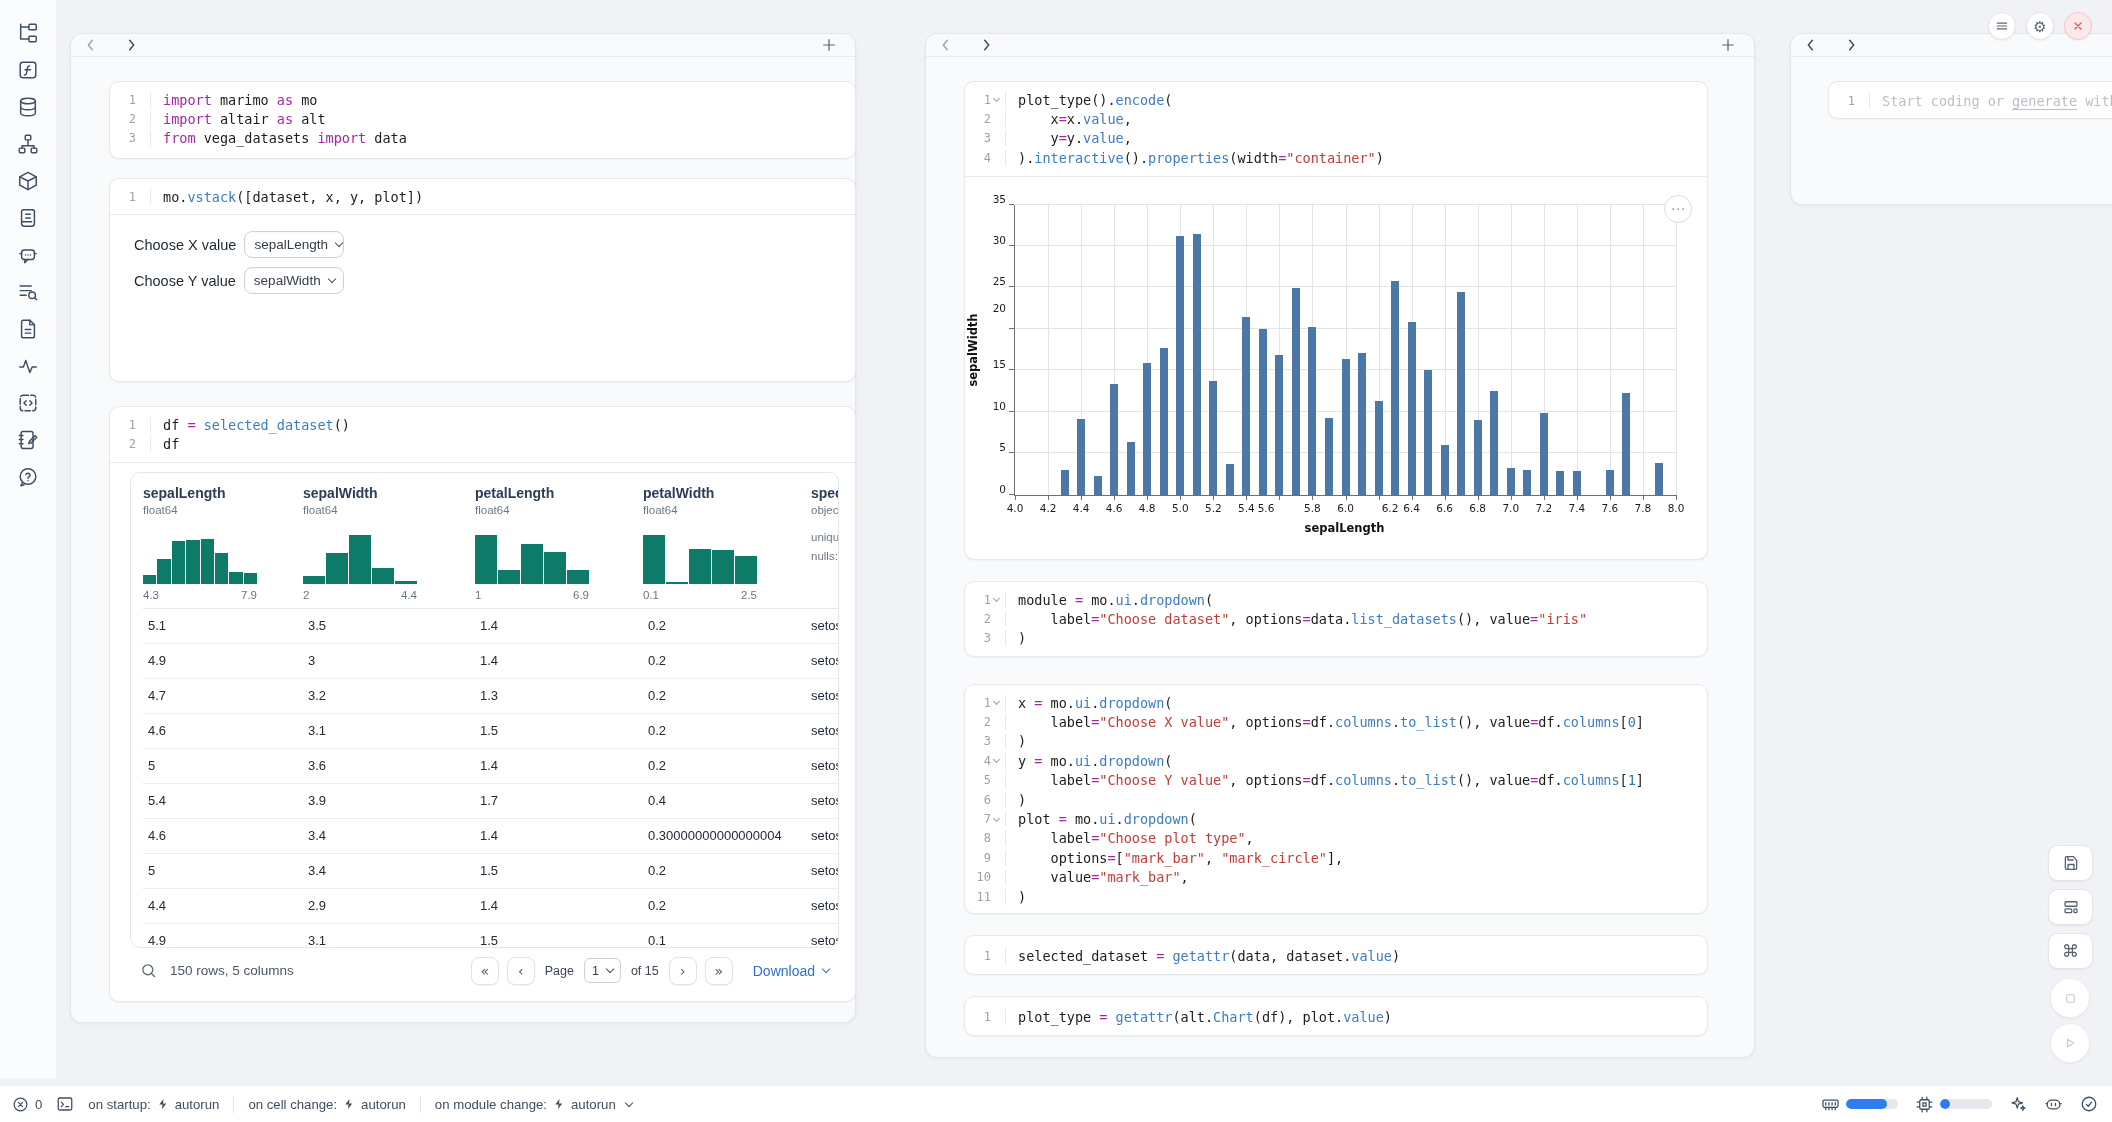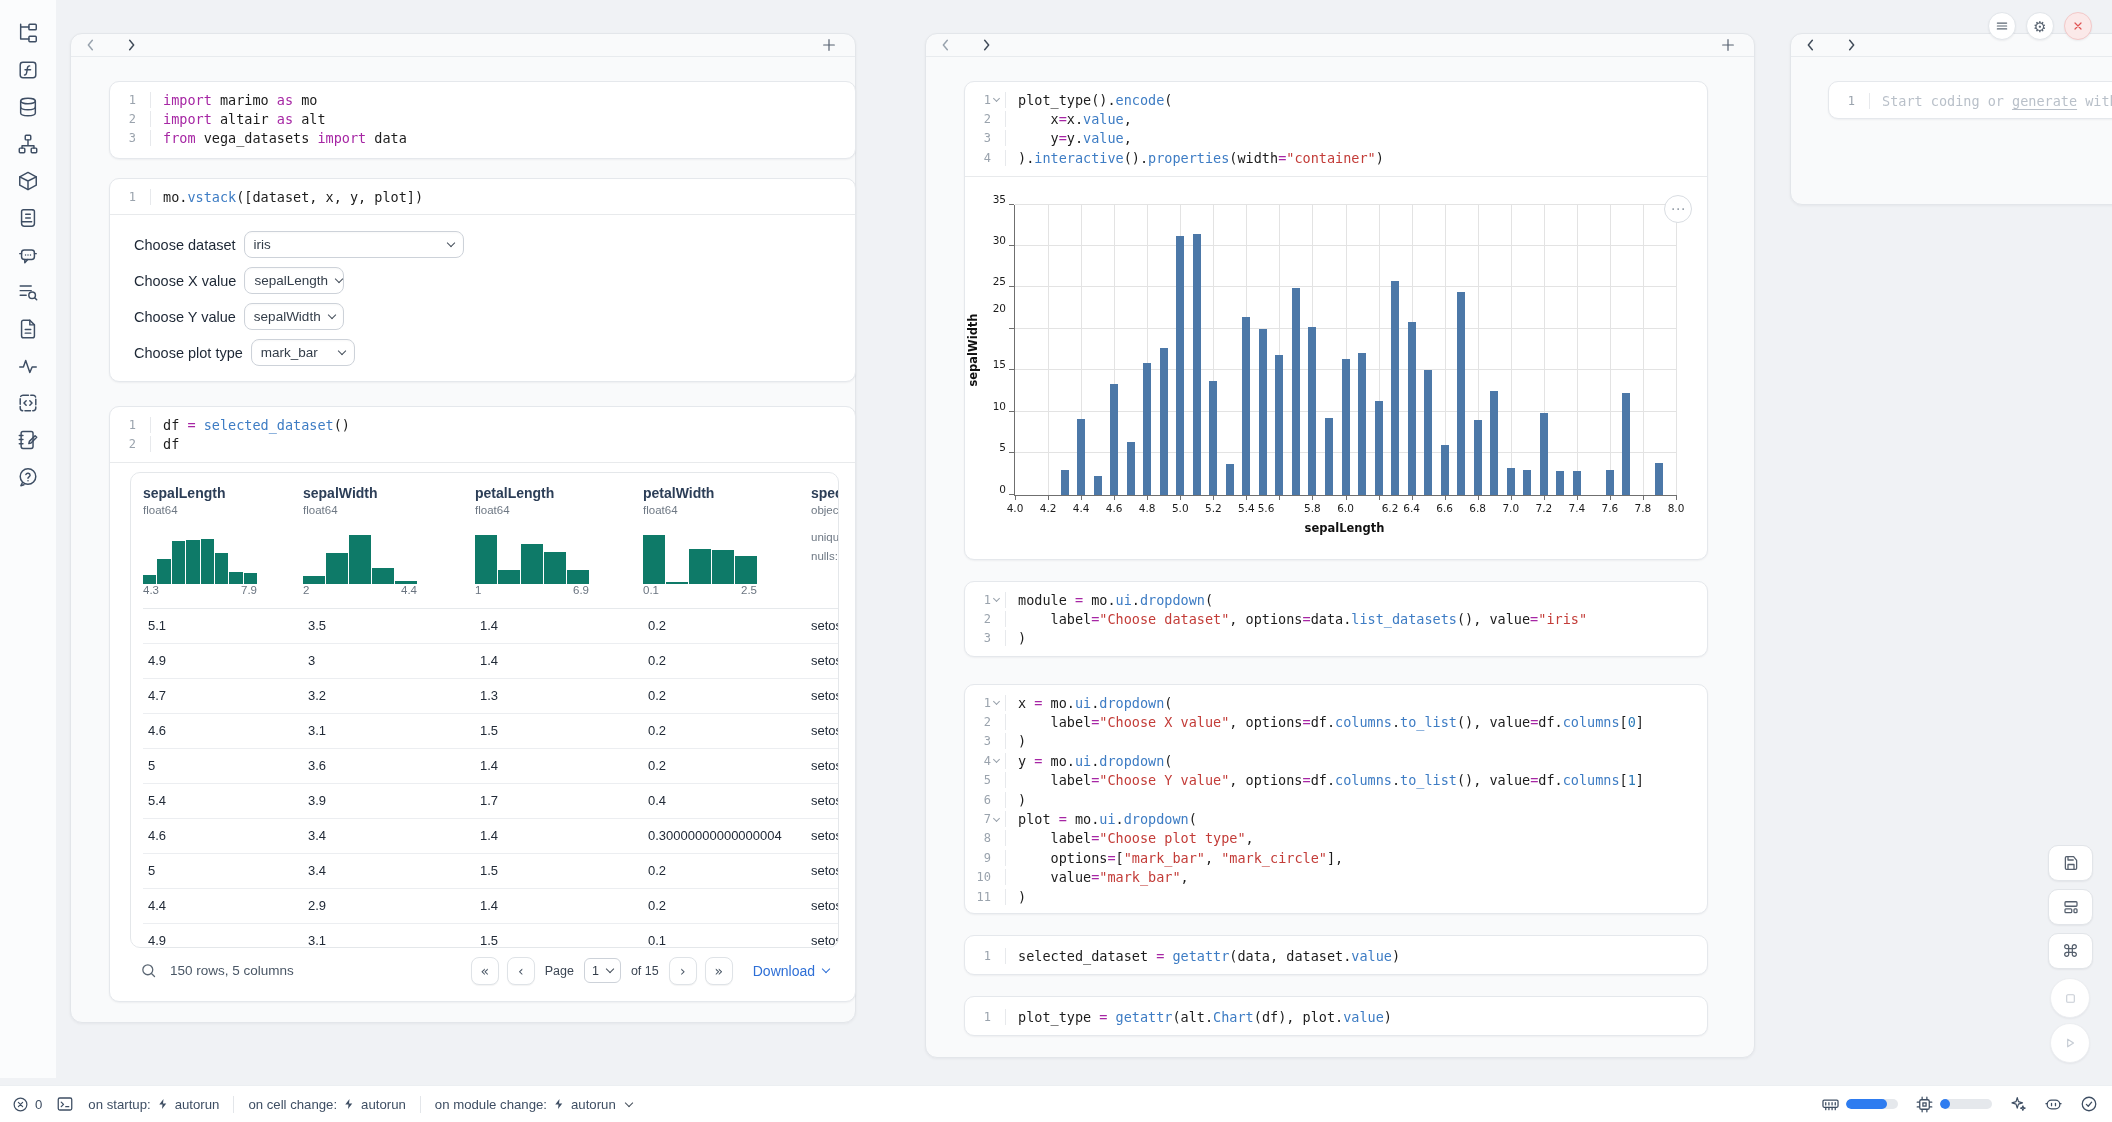--- a/index.html
+++ b/index.html
@@ -41,21 +41,21 @@
   
   .df-output{padding:9px 18px 0 20px;}
   .dfcard{width:709px;height:476px;border:1px solid #e4e7ea;border-radius:10px;overflow:hidden;background:#fff;
           padding-left:12px;box-sizing:border-box;}
   .df-head{display:grid;grid-template-columns:160px 172px 168px 168px 160px;height:136px;
            border-bottom:1px solid #e6e9ec;padding-top:12px;box-sizing:border-box;}
   .th-name{font-size:14px;font-weight:bold;color:#2c3e57;}
   .th-dtype{font-size:11.5px;color:#6e7884;margin-top:3px;}
   .hist{display:flex;align-items:flex-end;gap:1px;width:114px;height:56px;margin-top:12px;}
   .hist>div{flex:1;background:#0e7a68;}
-  .range{display:flex;justify-content:space-between;width:114px;font-size:11.5px;color:#6a7480;}
+  .range{display:flex;justify-content:space-between;width:114px;font-size:11.5px;color:#6a7480;margin-top:5px;}
   .thmeta{margin-top:12px;font-size:11.5px;color:#6e7884;line-height:19px;white-space:nowrap;}
   .tr{display:grid;grid-template-columns:160px 172px 168px 168px 160px;height:34px;align-items:center;
       border-bottom:1px solid #eceef1;font-size:13px;color:#222b38;}
   .td{padding-left:5px;white-space:nowrap;}
   .td.sp{padding-left:0;}
   .df-footer{display:flex;align-items:center;justify-content:space-between;height:46px;padding:0 26px 0 30px;}
   .dff-left{display:flex;align-items:center;gap:13px;font-size:13.5px;color:#4a5766;}
   .dff-right{display:flex;align-items:center;gap:8px;}
   .pgbtn{width:26px;height:26px;background:#fff;border:1px solid #dfe3e7;border-radius:8px;display:flex;
          align-items:center;justify-content:center;font-size:14px;color:#4a5766;cursor:pointer;
@@ -248,44 +248,30 @@
     <div class="codewrap">
         <div class="cl">
           <span class="g">1</span>
           <span class="fold"></span>
           <span class="cd"><span class="t-p">mo.</span><span class="t-f">vstack</span><span class="t-p">([dataset, x, y, plot])</span></span>
         </div>
       </div>
     <div class="divider"></div>
     <div class="ctl-out">
         <div class="ctl">
-          <span class="ctl-label">Choose dataset</span>
-          <span class="sel" style="width: 220px;">
-            <span>iris</span>
-            <span class="chev"></span>
-          </span>
-        </div>
-        <div class="ctl">
           <span class="ctl-label">Choose X value</span>
           <span class="sel" style="width: 100px;">
             <span>sepalLength</span>
             <span class="chev"></span>
           </span>
         </div>
         <div class="ctl">
           <span class="ctl-label">Choose Y value</span>
           <span class="sel" style="width: 100px;">
             <span>sepalWidth</span>
-            <span class="chev"></span>
-          </span>
-        </div>
-        <div class="ctl">
-          <span class="ctl-label">Choose plot type</span>
-          <span class="sel" style="width: 104px;">
-            <span>mark_bar</span>
             <span class="chev"></span>
           </span>
         </div>
       </div>
   </div>
 
   <div class="cell" style="left:38px;top:372px;width:747px;height:596px;">
     <div class="codewrap">
         <div class="cl">
           <span class="g">1</span>

